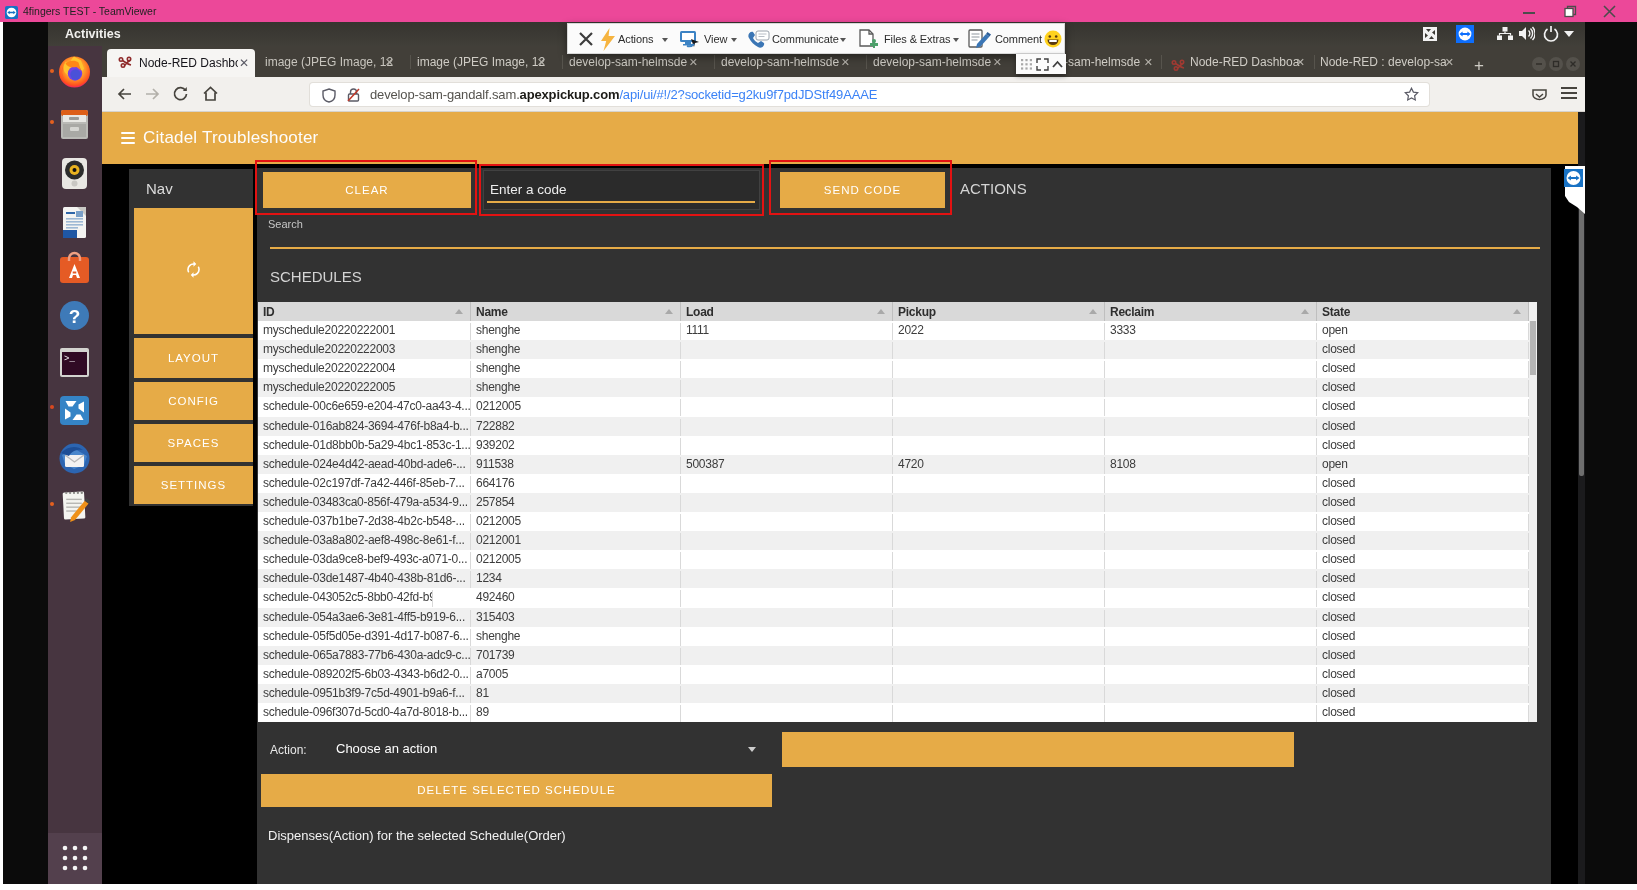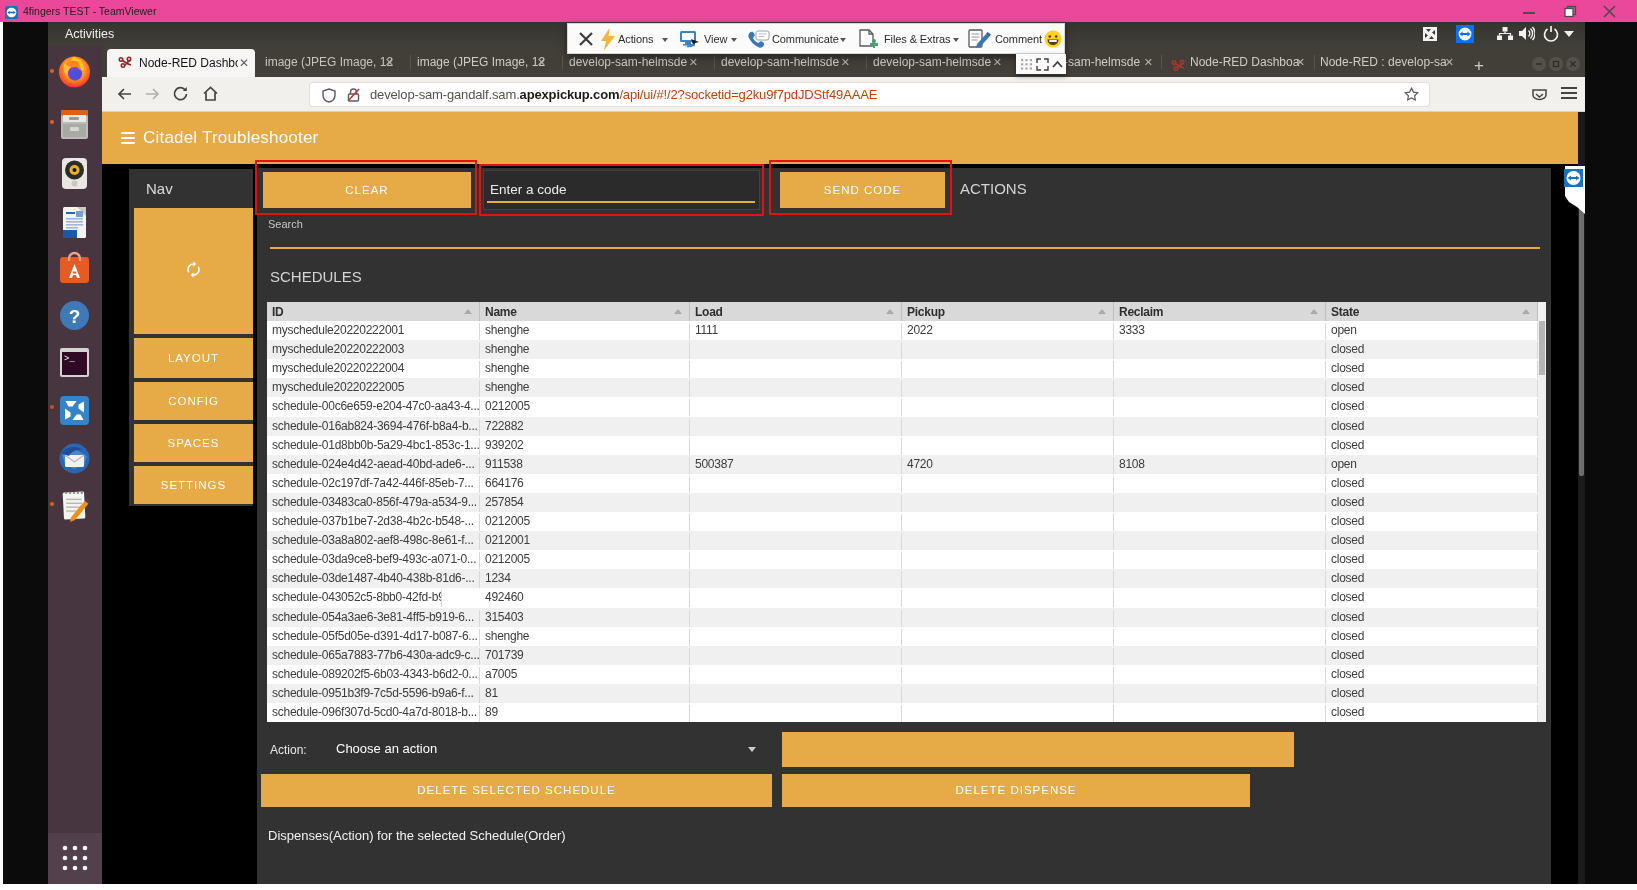--- a/index.html
+++ b/index.html
@@ -4,21 +4,21 @@
 <style>
 *{margin:0;padding:0;box-sizing:border-box}
 html,body{width:1637px;height:890px;background:#fff;overflow:hidden}
 body{font-family:"Liberation Sans",sans-serif}
 .ab{position:absolute}
 #root{position:relative;width:1637px;height:890px;background:#fff;overflow:hidden}
 #tvtitle{left:0;top:0;width:1637px;height:22px;background:#ec4899}
 #tvtitle .t{left:23px;top:5px;font-size:10.5px;color:#222}
 #remote{left:3px;top:22px;width:1634px;height:862px;background:#0b0b0b}
 #ubar{left:45px;top:0;width:1537px;height:24px;background:linear-gradient(#36342f,#413f39)}
-#ubar .act{left:17px;top:5px;font-size:12.5px;font-weight:normal;color:#f1f0ee}
+#ubar .act{left:17px;top:5px;font-size:12.5px;font-weight:bold;color:#f1f0ee}
 #dock{left:45px;top:24px;width:54px;height:838px;background:#473540}
 .dki{position:absolute;left:9px;width:35px;height:35px}
 .dot{position:absolute;left:2px;width:4px;height:4px;border-radius:50%;background:#e4601e}
 #appgrid{position:absolute;left:0;top:787px;width:54px;height:51px;background:#53404d}
 #ff{left:99px;top:24px;width:1483px;height:838px;background:#161616}
 #tabbar{left:0;top:0;width:1483px;height:31px;background:#423f39}
 .tab{position:absolute;top:9px;height:18px;font-size:12px;color:#cfccc5;white-space:nowrap;overflow:hidden}
 .tab .x{position:absolute;right:4px;top:1px;font-size:11px;color:#b7b4ad}
 .tabsep{position:absolute;top:9px;width:1px;height:14px;background:#57544d}
 #atab{left:5px;top:3px;width:148px;height:28px;background:#f6f5f3;border-radius:4px 4px 0 0;color:#15141a}
@@ -34,21 +34,21 @@
 #navp .nt{left:17px;top:11px;font-size:15px;color:#dcdcdc}
 .obtn{position:absolute;background:#e6ab47;color:#fff;text-align:center;font-size:11.5px;letter-spacing:1px}
 #mainp{left:155px;top:56px;width:1294px;height:716px;background:#323232}
 .redbox{position:absolute;border:2.5px solid #e31212}
 #inpt{left:381px;top:58px;width:277px;height:40px;background:#2b2b2b;border:1px solid #414141}
 #inpt .ph{position:absolute;left:6px;top:11px;font-size:13.5px;color:#ededed}
 #inpt .ul{position:absolute;left:3px;top:30px;width:268px;height:2px;background:#e6ab47}
 .glabel{position:absolute;font-size:15px;color:#d4d4d4}
 .slabel{position:absolute;font-size:11px;color:#c6c6c6}
 #srchline{left:168px;top:135px;width:1270px;height:1.5px;background:#e6ab47}
-#tbl{left:165px;top:190px;width:1279px;height:420px;background:#fff;overflow:hidden;font-size:12px;letter-spacing:-.25px}
+#tbl{left:156px;top:190px;width:1279px;height:420px;background:#fff;overflow:hidden;font-size:12px;letter-spacing:-.25px}
 #tblhead{position:absolute;left:0;top:0;width:1271px;height:19px;background:#d9d9d9}
 .th{position:absolute;top:0;height:19px;font-weight:bold;color:#2e2e2e;padding:2.5px 0 0 5px;border-right:1px solid #bfbfbf}
 .caret{position:absolute;top:7px;width:0;height:0;border-left:4.5px solid transparent;border-right:4.5px solid transparent;border-bottom:5px solid #a9a9a9}
 .tr{position:absolute;left:0;width:1271px;height:19.1px;color:#3c3c3c;background:#fff}
 .tr.alt{background:#f0f0f0}
 .td{position:absolute;top:2px;height:17px;padding-left:5px;border-right:1px solid #d9d9d9;overflow:hidden;white-space:nowrap}
 #tsb{position:absolute;left:1271px;top:0;width:8px;height:420px;background:#f0f0f0}
 #tsbt{position:absolute;left:1272px;top:19px;width:6px;height:54px;background:#b5b5b5}
 #tvtb{left:567px;top:23px;width:498px;height:31px;background:#fbfbfb;border:1px solid #d8d8d8;box-shadow:0 3px 8px rgba(0,0,0,.45);color:#2b2b2b;font-size:12px}
 #tvmini{left:1016px;top:54px;width:50px;height:20px;background:#fbfbfb;box-shadow:0 2px 5px rgba(0,0,0,.4)}
@@ -298,21 +298,21 @@
           </svg>
         <div class="ab" id="urlbox">
           <svg class="ab" style="left:12px;top:4.5px" width="14" height="15" viewBox="0 0 14 15">
               <path d="M7 1L13 3v4c0 4-2.6 6.4-6 7-3.4-.6-6-3-6-7V3z" fill="none" stroke="#5b5b66" stroke-width="1.4"></path>
             </svg>
           <svg class="ab" style="left:36px;top:4px" width="15" height="16" viewBox="0 0 15 16">
               <rect x="2.5" y="7" width="10" height="7" rx="1" fill="none" stroke="#5b5b66" stroke-width="1.4"></rect>
               <path d="M4.5 7V5a3 3 0 0 1 6 0v2" fill="none" stroke="#5b5b66" stroke-width="1.4"></path>
               <line x1="2" y1="14" x2="13" y2="2" stroke="#c0392b" stroke-width="1.6"></line>
             </svg>
-          <div class="ab" style="left:60px;top:4px;font-size:13px;letter-spacing:-.15px;white-space:nowrap"><span style="color:#55534e">develop-sam-gandalf.sam.</span><b style="color:#1c1b17">apexpickup.com</b><span style="color:#c2410c">/api/ui/#!/2?socketid=g2ku9f7pdJDStf49AAAE</span></div>
+          <div class="ab" style="left:60px;top:4px;font-size:13px;letter-spacing:-.15px;white-space:nowrap"><span style="color:#55534e">develop-sam-gandalf.sam.</span><b style="color:#1c1b17">apexpickup.com</b><span style="color:#3b82f6">/api/ui/#!/2?socketid=g2ku9f7pdJDStf49AAAE</span></div>
           <svg class="ab" style="left:1094px;top:4px" width="15" height="15" viewBox="0 0 15 15">
               <path d="M7.5 1.2l1.9 3.9 4.3.6-3.1 3 .7 4.3-3.8-2-3.8 2 .7-4.3-3.1-3 4.3-.6z" fill="none" stroke="#5b5b66" stroke-width="1.2"></path>
             </svg>
         </div>
         <svg class="ab" style="left:1429px;top:9px" width="17" height="17" viewBox="0 0 17 17">
             <path d="M2 4h13v5a6.5 4.5 0 0 1-13 0z" fill="none" stroke="#47443e" stroke-width="1.5"></path>
             <path d="M5 8l3.5 3L12 8" fill="none" stroke="#47443e" stroke-width="1.5"></path>
           </svg>
         <div class="ab" style="left:1459px;top:10px;width:16px;height:2px;background:#47443e;box-shadow:0 5px 0 #47443e,0 10px 0 #47443e"></div>
       </div>
@@ -510,21 +510,21 @@
           </div>
           <div class="tr" style="top:362.8px">
           <div class="td" style="left:0px;width:213px">schedule-089202f5-6b03-4343-b6d2-0...</div>
           <div class="td" style="left:213px;width:210px">a7005</div>
           <div class="td" style="left:423px;width:212px"></div>
           <div class="td" style="left:635px;width:212px"></div>
           <div class="td" style="left:847px;width:212px"></div>
           <div class="td" style="left:1059px;width:212px">closed</div>
           </div>
           <div class="tr alt" style="top:381.9px">
-          <div class="td" style="left:0px;width:213px">schedule-0951b3f9-7c5d-5596-b9a6-f...</div>
+          <div class="td" style="left:0px;width:213px">schedule-0951b3f9-7c5d-4901-b9a6-f...</div>
           <div class="td" style="left:213px;width:210px">81</div>
           <div class="td" style="left:423px;width:212px"></div>
           <div class="td" style="left:635px;width:212px"></div>
           <div class="td" style="left:847px;width:212px"></div>
           <div class="td" style="left:1059px;width:212px">closed</div>
           </div>
           <div class="tr" style="top:401.0px">
           <div class="td" style="left:0px;width:213px">schedule-096f307d-5cd0-4a7d-8018-b...</div>
           <div class="td" style="left:213px;width:210px">89</div>
           <div class="td" style="left:423px;width:212px"></div>
@@ -534,21 +534,20 @@
           </div>
           <div id="tsb"></div>
             <div id="tsbt"></div>
         </div>
         <div class="ab" style="left:168px;top:631px;font-size:12px;color:#e8e8e8">Action:</div>
         <div class="ab" style="left:234px;top:629px;font-size:13px;color:#fff">Choose an action</div>
         <div class="ab" style="left:646px;top:635px;width:0;height:0;border-left:4px solid transparent;border-right:4px solid transparent;border-top:5px solid #ccc"></div>
         <div class="ab" id="chooseline"></div>
         <div class="obtn" style="left:680px;top:620px;width:512px;height:35px"></div>
         <div class="obtn" style="left:159px;top:662px;width:511px;height:33px;line-height:33px">DELETE SELECTED SCHEDULE</div>
-        <div class="obtn" style="left:680px;top:662px;width:468px;height:33px;line-height:33px">DELETE DISPENSE</div>
         <div class="ab" style="left:166px;top:716px;font-size:13px;color:#f2f2f2">Dispenses(Action) for the selected Schedule(Order)</div>
         <div class="ab" id="grayline"></div>
       </div>
       <div class="ab" id="pgsb"></div>
       <div class="ab" id="pgsbt"></div>
     </div>
   </div>
 
   <div class="ab" id="tvtb">
     <svg class="ab" style="left:10px;top:7px" width="16" height="16" viewBox="0 0 16 16">

